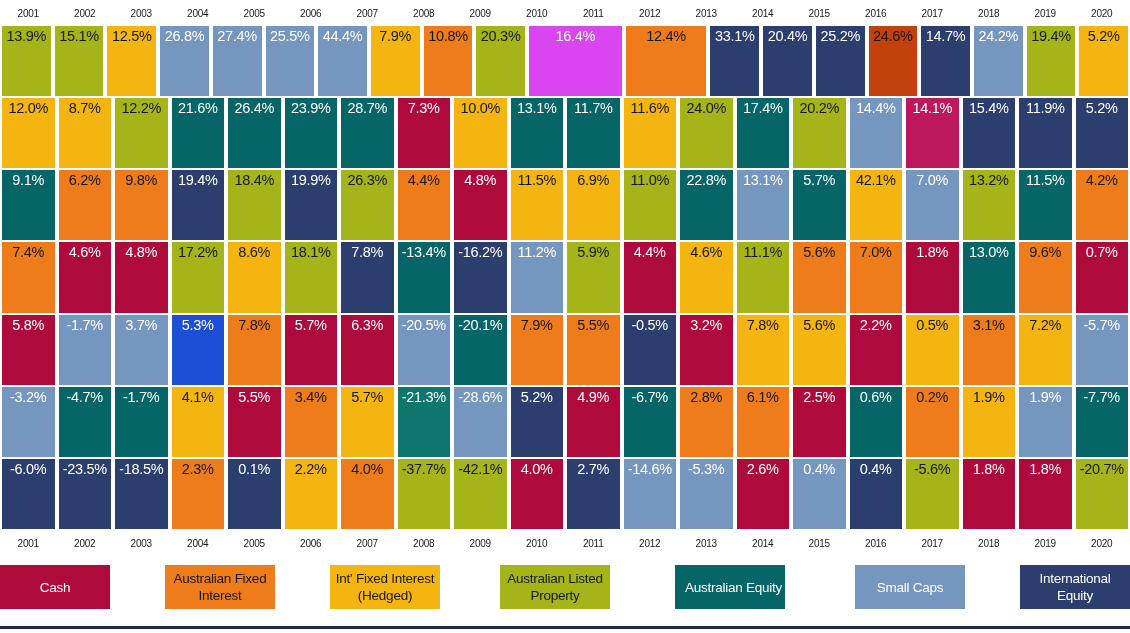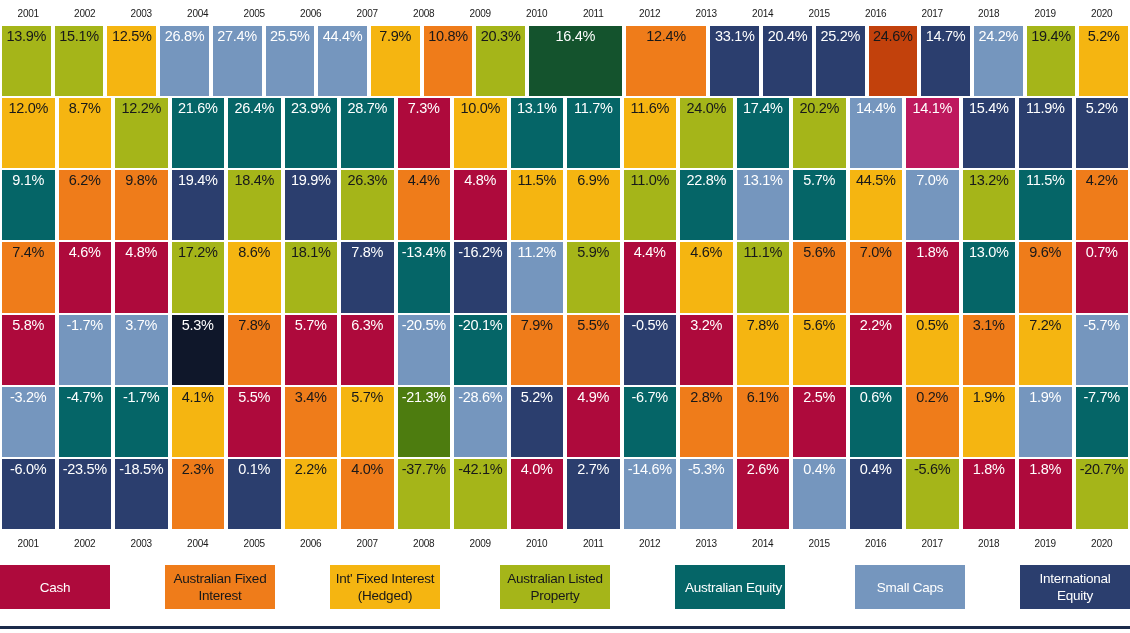--- a/index.html
+++ b/index.html
@@ -176,21 +176,21 @@
         </div>
         <div class="grid-cell" title="Int' Fixed Interest (Hedged) 7.9%" style="background: rgb(245, 181, 17);">
           <span class="cell-value txt-dark">7.9%</span>
         </div>
         <div class="grid-cell" title="Australian Fixed Interest 10.8%" style="background: rgb(239, 124, 26);">
           <span class="cell-value txt-dark">10.8%</span>
         </div>
         <div class="grid-cell" title="Australian Listed Property 20.3%" style="background: rgb(165, 181, 25);">
           <span class="cell-value txt-dark">20.3%</span>
         </div>
-        <div class="grid-cell" title="Small Caps 16.4%" style="background: #14532d; padding-left: 44px;">
+        <div class="grid-cell" title="Small Caps 16.4%" style="background: #d946ef; padding-left: 44px;">
           <span class="cell-value txt-light">16.4%</span>
         </div>
         <div class="grid-cell" title="Australian Fixed Interest 12.4%" style="background: rgb(239, 124, 26); padding-left: 32px;">
           <span class="cell-value txt-dark">12.4%</span>
         </div>
         <div class="grid-cell" title="International Equity 33.1%" style="background: rgb(43, 62, 110);">
           <span class="cell-value txt-light">33.1%</span>
         </div>
         <div class="grid-cell" title="International Equity 20.4%" style="background: rgb(43, 62, 110);">
           <span class="cell-value txt-light">20.4%</span>
@@ -316,21 +316,21 @@
         <div class="grid-cell" title="Australian Equity 22.8%" style="background: rgb(5, 101, 103);">
           <span class="cell-value txt-light">22.8%</span>
         </div>
         <div class="grid-cell" title="Small Caps 13.1%" style="background: rgb(117, 150, 190);">
           <span class="cell-value txt-light">13.1%</span>
         </div>
         <div class="grid-cell" title="Australian Equity 5.7%" style="background: rgb(5, 101, 103);">
           <span class="cell-value txt-light">5.7%</span>
         </div>
         <div class="grid-cell" title="Int' Fixed Interest (Hedged) 9.3%" style="background: rgb(245, 181, 17);">
-          <span class="cell-value txt-dark">44.5%</span>
+          <span class="cell-value txt-dark">42.1%</span>
         </div>
         <div class="grid-cell" title="Small Caps 7.0%" style="background: rgb(117, 150, 190);">
           <span class="cell-value txt-light">7.0%</span>
         </div>
         <div class="grid-cell" title="Australian Listed Property 13.2%" style="background: rgb(165, 181, 25);">
           <span class="cell-value txt-dark">13.2%</span>
         </div>
         <div class="grid-cell" title="Australian Equity 11.5%" style="background: rgb(5, 101, 103);">
           <span class="cell-value txt-light">11.5%</span>
         </div>
@@ -403,21 +403,21 @@
       <div class="grid-row">
         <div class="grid-cell" title="Cash 5.8%" style="background: rgb(174, 10, 60);">
           <span class="cell-value txt-light">5.8%</span>
         </div>
         <div class="grid-cell" title="Small Caps -1.7%" style="background: rgb(117, 150, 190);">
           <span class="cell-value txt-light">-1.7%</span>
         </div>
         <div class="grid-cell" title="Small Caps 3.7%" style="background: rgb(117, 150, 190);">
           <span class="cell-value txt-light">3.7%</span>
         </div>
-        <div class="grid-cell" title="Cash 5.3%" style="background: #0f172a;">
+        <div class="grid-cell" title="Cash 5.3%" style="background: #1d4ed8;">
           <span class="cell-value txt-light">5.3%</span>
         </div>
         <div class="grid-cell" title="Australian Fixed Interest 7.8%" style="background: rgb(239, 124, 26);">
           <span class="cell-value txt-dark">7.8%</span>
         </div>
         <div class="grid-cell" title="Cash 5.7%" style="background: rgb(174, 10, 60);">
           <span class="cell-value txt-light">5.7%</span>
         </div>
         <div class="grid-cell" title="Cash 6.3%" style="background: rgb(174, 10, 60);">
           <span class="cell-value txt-light">6.3%</span>
@@ -477,21 +477,21 @@
         </div>
         <div class="grid-cell" title="Cash 5.5%" style="background: rgb(174, 10, 60);">
           <span class="cell-value txt-light">5.5%</span>
         </div>
         <div class="grid-cell" title="Australian Fixed Interest 3.4%" style="background: rgb(239, 124, 26);">
           <span class="cell-value txt-dark">3.4%</span>
         </div>
         <div class="grid-cell" title="Int' Fixed Interest (Hedged) 5.7%" style="background: rgb(245, 181, 17);">
           <span class="cell-value txt-dark">5.7%</span>
         </div>
-        <div class="grid-cell" title="International Equity -21.3%" style="background: #4d7c0f;">
+        <div class="grid-cell" title="International Equity -21.3%" style="background: #0f766e;">
           <span class="cell-value txt-light">-21.3%</span>
         </div>
         <div class="grid-cell" title="Small Caps -28.6%" style="background: rgb(117, 150, 190);">
           <span class="cell-value txt-light">-28.6%</span>
         </div>
         <div class="grid-cell" title="International Equity 5.2%" style="background: rgb(43, 62, 110);">
           <span class="cell-value txt-light">5.2%</span>
         </div>
         <div class="grid-cell" title="Cash 4.9%" style="background: rgb(174, 10, 60);">
           <span class="cell-value txt-light">4.9%</span>

